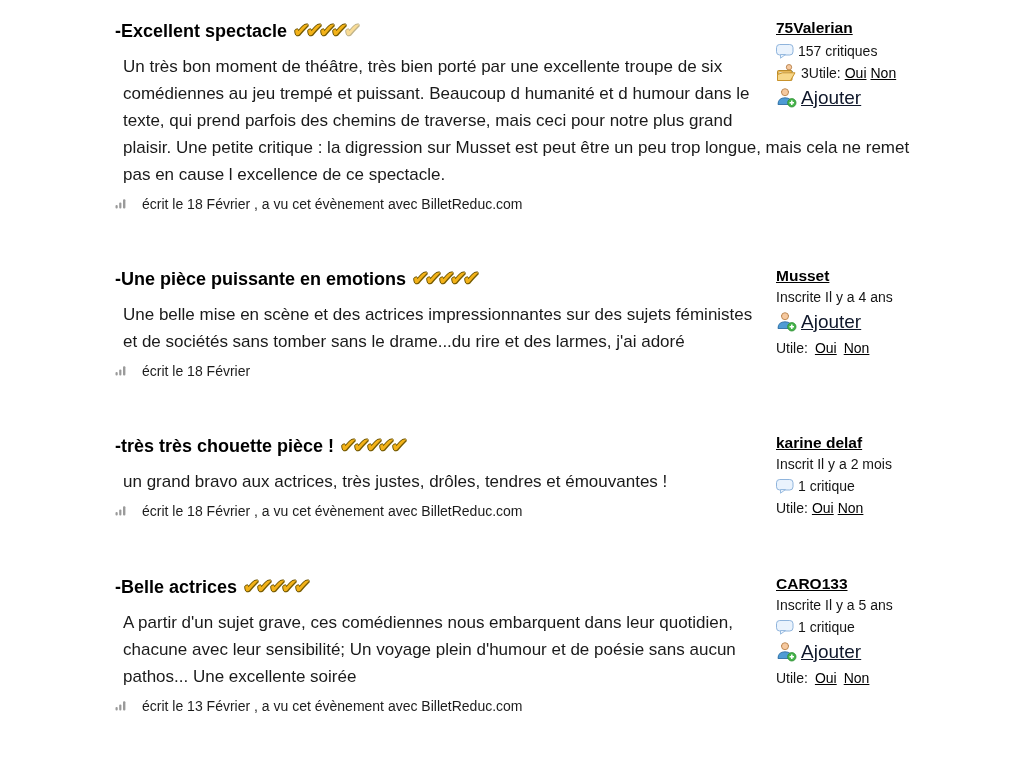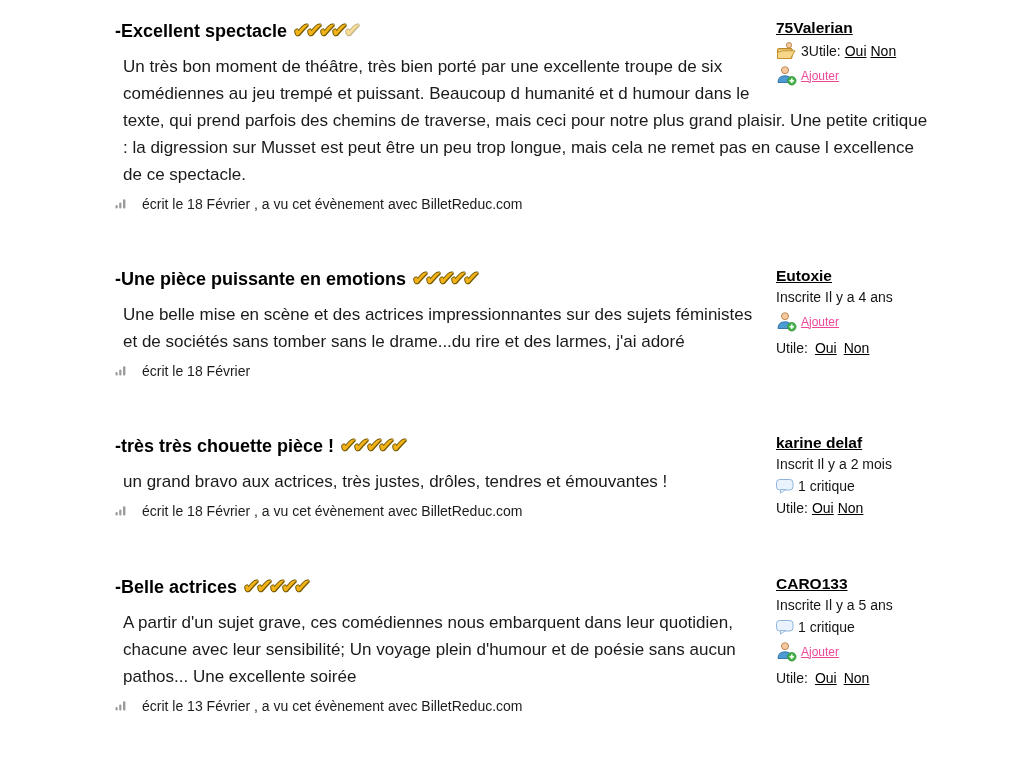--- a/index.html
+++ b/index.html
@@ -16,21 +16,21 @@
     font-size:14px;line-height:20px;color:#141414;
   }
   .uname{
     display:inline-block;font-weight:bold;font-size:15.5px;
     color:#000;text-decoration:underline;cursor:pointer;margin-bottom:1px;
   }
   .ureg{margin-bottom:2px;}
   .urow{display:flex;align-items:center;gap:4px;margin:2px 0;}
   .urow .ic{flex:0 0 auto;display:inline-flex;}
   .ulink{color:#000;text-decoration:underline;cursor:pointer;}
-  a.ajouter{color:#ec4899;text-decoration:none;cursor:pointer;font-size:12px;margin-top:4px;}
+  a.ajouter{color:#0f172a;text-decoration:none;cursor:pointer;font-size:19px;margin-top:4px;}
   a.ajouter .lbl{text-decoration:underline;}
   .utile-row{margin-top:6px;}
   .utile-row .ulink{margin-left:3px;}
   .nosp{display:inline;}
   .rtitle{
     margin:0 0 1px 0;font-size:18px;font-weight:bold;line-height:27px;color:#000;
   }
   .stars{margin-left:6px;white-space:nowrap;}
   .check{
     display:inline-block;
@@ -51,20 +51,29 @@
 </head>
 <body>
 
 <div class="page">
 
   <section class="review">
     <aside class="userbox">
       <a class="uname">75Valerian</a>
       <div class="urow">
         <span class="ic">
+            <svg width="18" height="15" viewBox="0 0 18 15">
+    <rect x="0.5" y="0.5" width="16.5" height="10.5" rx="3.2" fill="#EAF3FD" stroke="#8FB4DC"></rect>
+    <path d="M4.5 10.5 L4.5 14.2 L9.5 10.5 Z" fill="#EAF3FD" stroke="#8FB4DC" stroke-width="0.9"></path>
+  </svg>
+          </span>
+        <span>157 critiques</span>
+      </div>
+      <div class="urow">
+        <span class="ic">
             <svg width="21" height="20" viewBox="0 0 21 20">
     <path d="M9.5 8.5 Q13 5.6 16.5 8.5 Z" fill="#4E9BD4" stroke="#2E6DA4" stroke-width="0.7"></path>
     <circle cx="13" cy="4.2" r="2.7" fill="#F6C99F" stroke="#B07840" stroke-width="0.8"></circle>
     <rect x="1.5" y="7.5" width="14.5" height="10" rx="1" fill="#E9B44C" stroke="#B88A2A"></rect>
     <rect x="3.2" y="9.2" width="10.5" height="6.5" fill="#FDFDF4" stroke="#CFCFB0" stroke-width="0.6"></rect>
     <path d="M1.5 11.5 L6.5 9.8 L19 9.8 L14.5 17.5 L1.5 17.5 Z" fill="#F7D789" stroke="#C8922B"></path>
   </svg>
           </span>
         <span class="nosp"><span>3</span><span>Utile:</span></span>
         <a class="ulink">Oui</a>
@@ -94,21 +103,21 @@
     <rect x="4.2" y="4.4" width="2.2" height="6.2" rx="1" fill="#9a9a9a"></rect>
     <rect x="8" y="1.2" width="2.4" height="9.4" rx="1" fill="#9a9a9a"></rect>
   </svg>
         </span>
       <span>écrit le 18 Février , a vu cet évènement avec BilletReduc.com</span>
     </div>
   </section>
 
   <section class="review">
     <aside class="userbox">
-      <a class="uname">Eutoxie</a>
+      <a class="uname">Musset</a>
       <div class="ureg">Inscrite Il y a 4 ans</div>
       <a class="urow ajouter">
         <span class="ic">
             <svg width="21" height="21" viewBox="0 0 21 21">
     <path d="M5.2 4.6 Q9 0.6 12.8 4.6 L12 6.5 L6 6.5 Z" fill="#8a5a2a"></path>
     <circle cx="9" cy="5.2" r="3.5" fill="#F6C99F" stroke="#B07840" stroke-width="0.8"></circle>
     <path d="M2 17.5 Q2 10.8 9 10.8 Q16 10.8 16 17.5 Z" fill="#4E9BD4" stroke="#2E6DA4" stroke-width="0.9"></path>
     <circle cx="15.8" cy="15.8" r="4.2" fill="#44B449" stroke="#2E8B33" stroke-width="0.8"></circle>
     <path d="M15.8 13.6 L15.8 18 M13.6 15.8 L18 15.8" stroke="#fff" stroke-width="1.5"></path>
   </svg>

